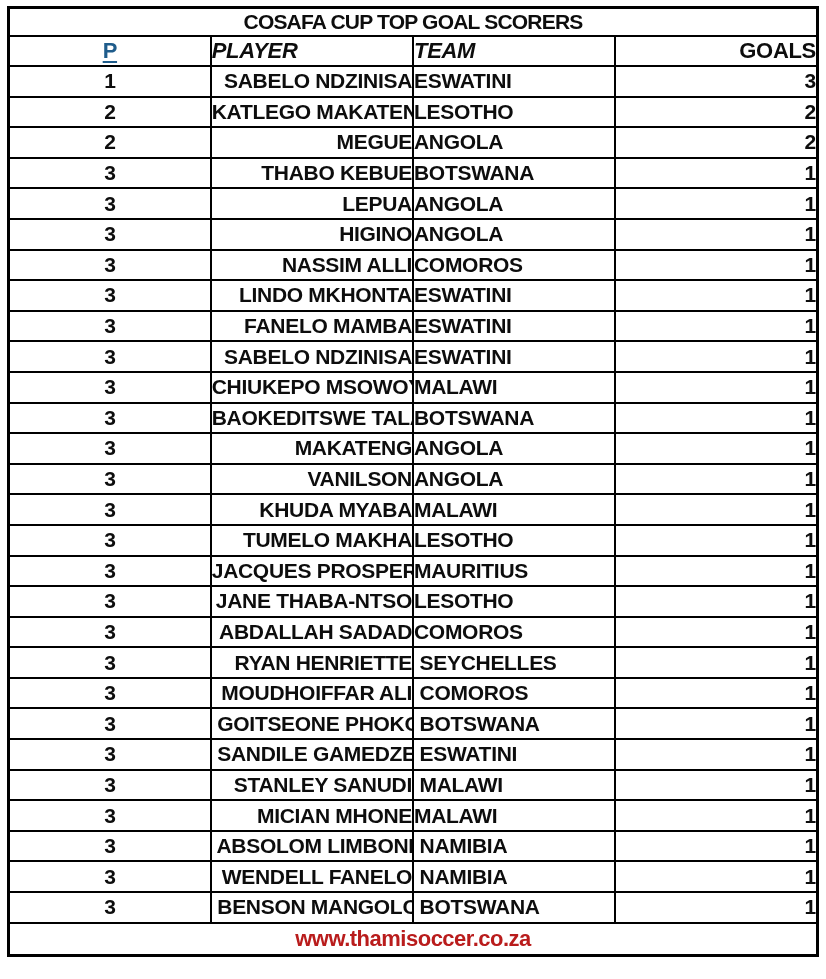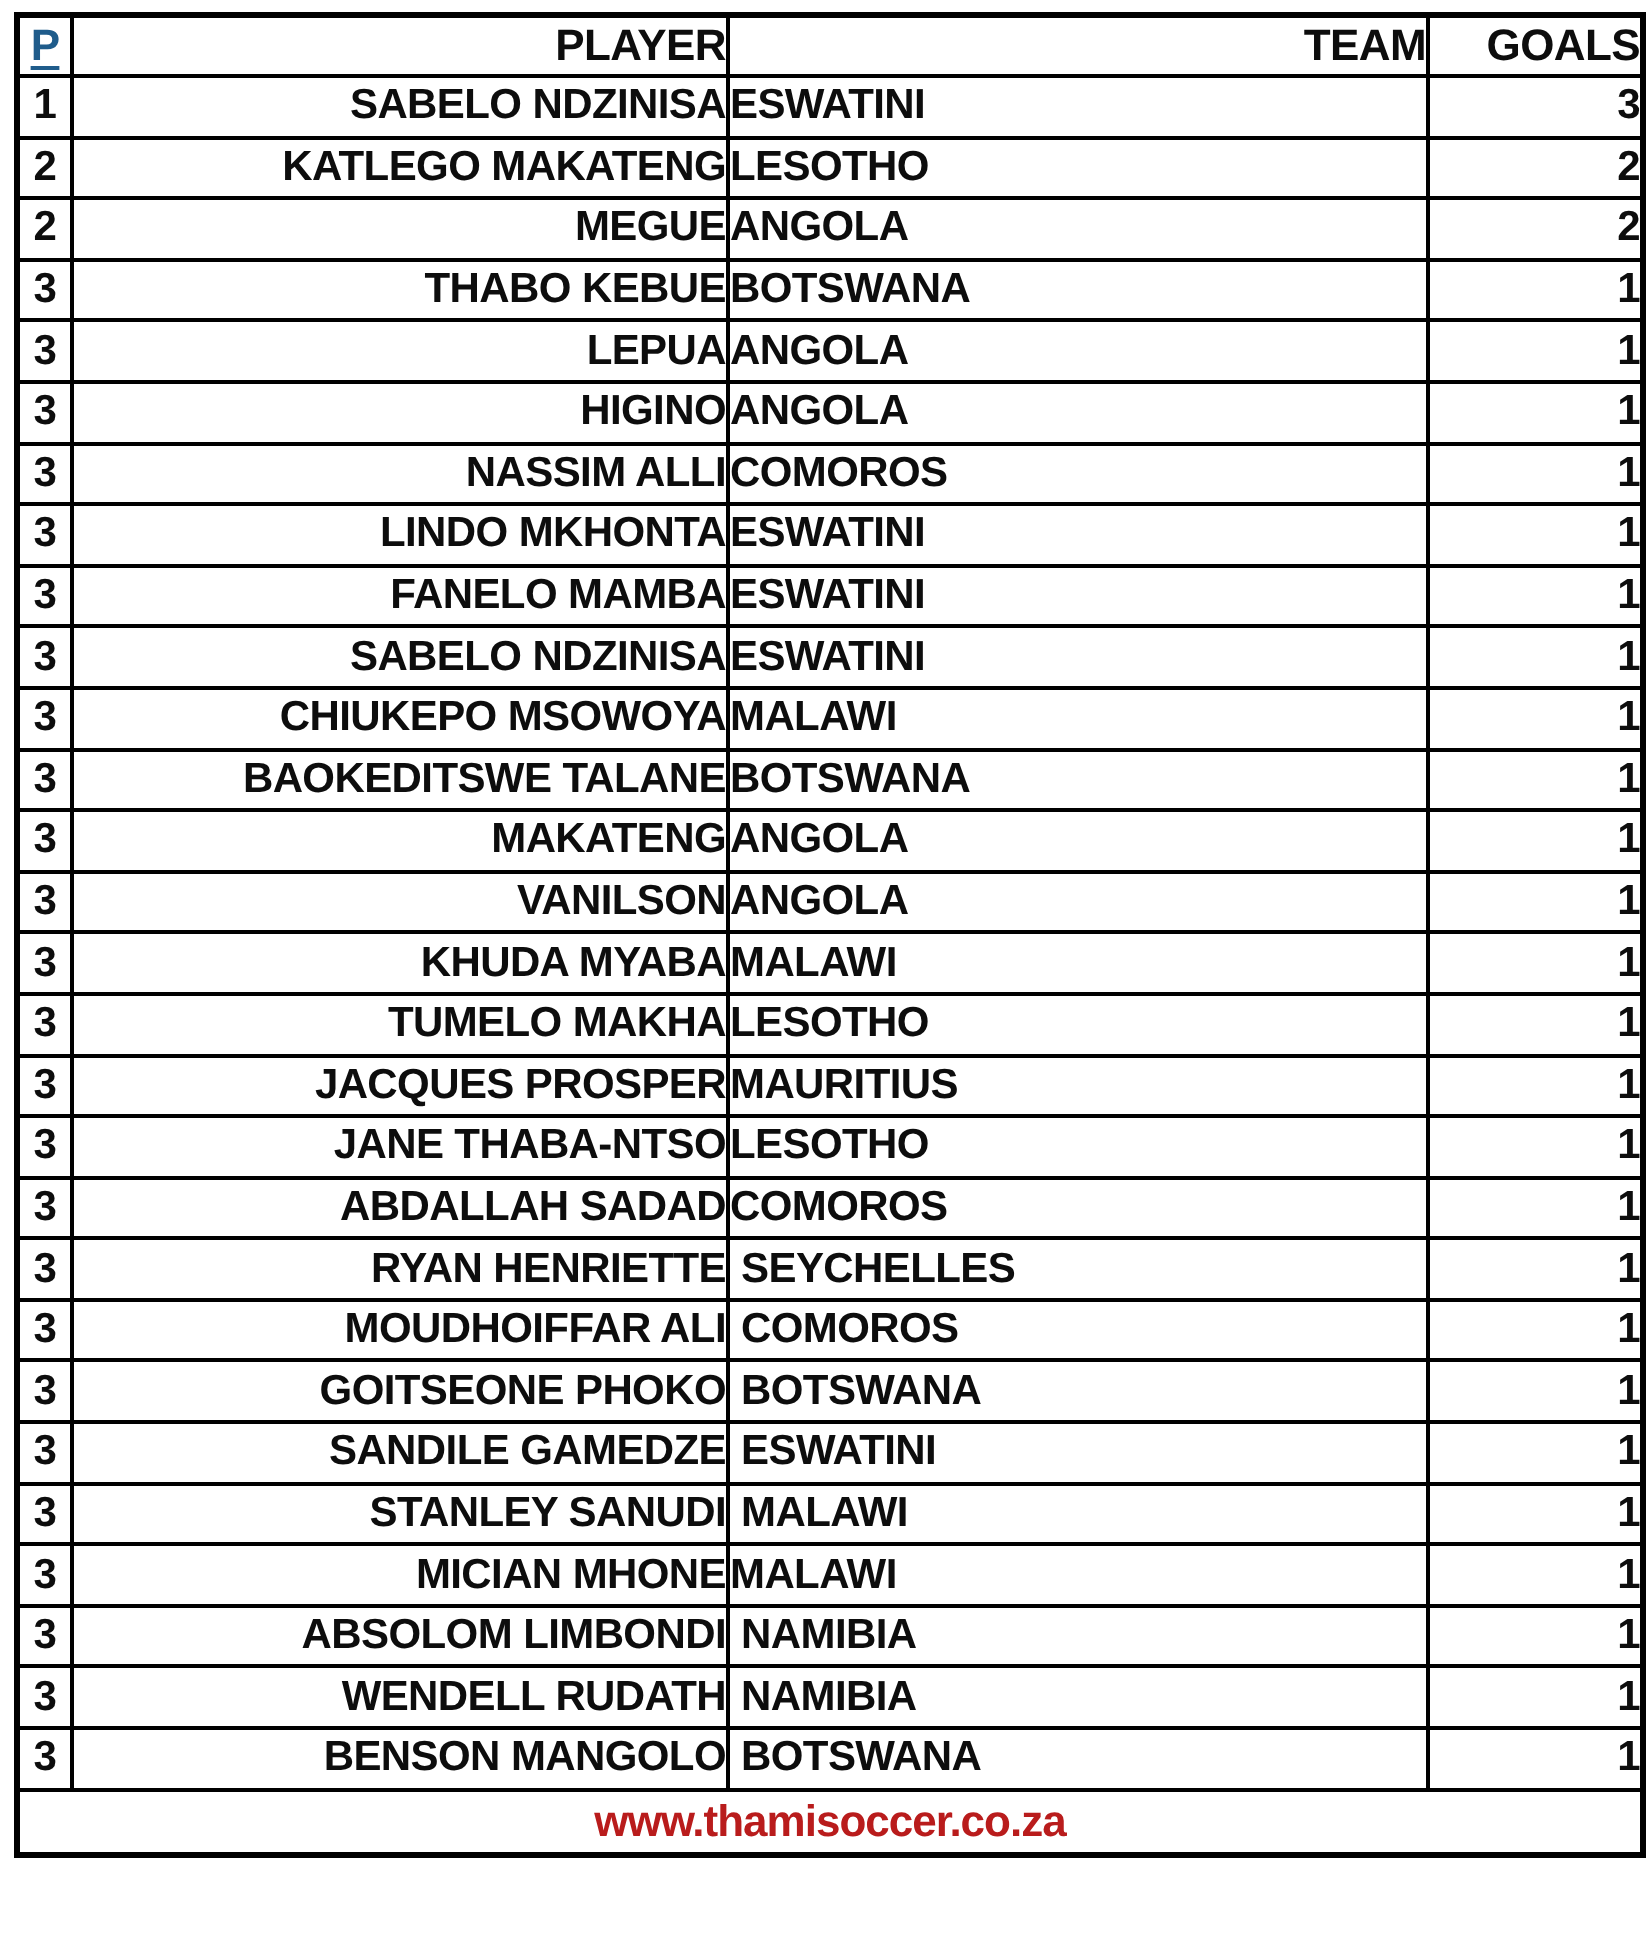--- a/index.html
+++ b/index.html
@@ -43,21 +43,21 @@
   .col-p     { width: 25px;  text-align: center; }
   .col-player{ width: 326px; text-align: right; padding-left: 2px; white-space: pre; }
   .col-team  { width: 348px; text-align: left; padding-left: 2px; white-space: pre; }
   .col-goals { width: 105px; text-align: right; }
   tr.header-row th {
     font-size: 22px;
     height: 28px;
     vertical-align: middle;
     letter-spacing: -0.3px;
   }
-  tr.header-row th.col-player, tr.header-row th.col-team { text-align: right; }
+  tr.header-row th.col-player, tr.header-row th.col-team { text-align: left; font-style: italic; }
   .p-link {
     color: #1f5c8b;
     text-decoration: underline;
     text-decoration-thickness: 2px;
     text-underline-offset: 3px;
     cursor: pointer;
   }
   tr.data-row td {
     font-size: 21px;
     height: 28.6px;
@@ -76,20 +76,23 @@
     cursor: pointer;
     text-decoration: none;
   }
 </style>
 </head>
 <body>
 
 <div class="sheet">
   <table class="scorers">
     <thead>
+      <tr>
+        <th class="title-cell" colspan="4">COSAFA CUP TOP GOAL SCORERS</th>
+      </tr>
       <tr class="header-row">
         <th class="col-p">
           <span class="p-link">P</span>
         </th>
         <th class="col-player">PLAYER</th>
         <th class="col-team">TEAM</th>
         <th class="col-goals">GOALS</th>
       </tr>
     </thead>
     <tbody>
@@ -244,21 +247,21 @@
           <td class="col-goals">1</td>
         </tr>
         <tr class="data-row">
           <td class="col-p">3</td>
           <td class="col-player"> ABSOLOM LIMBONDI</td>
           <td class="col-team"> NAMIBIA</td>
           <td class="col-goals">1</td>
         </tr>
         <tr class="data-row">
           <td class="col-p">3</td>
-          <td class="col-player"> WENDELL RUDATH</td>
+          <td class="col-player"> WENDELL FANELO</td>
           <td class="col-team"> NAMIBIA</td>
           <td class="col-goals">1</td>
         </tr>
         <tr class="data-row">
           <td class="col-p">3</td>
           <td class="col-player"> BENSON MANGOLO</td>
           <td class="col-team"> BOTSWANA</td>
           <td class="col-goals">1</td>
         </tr>
       </tbody>

